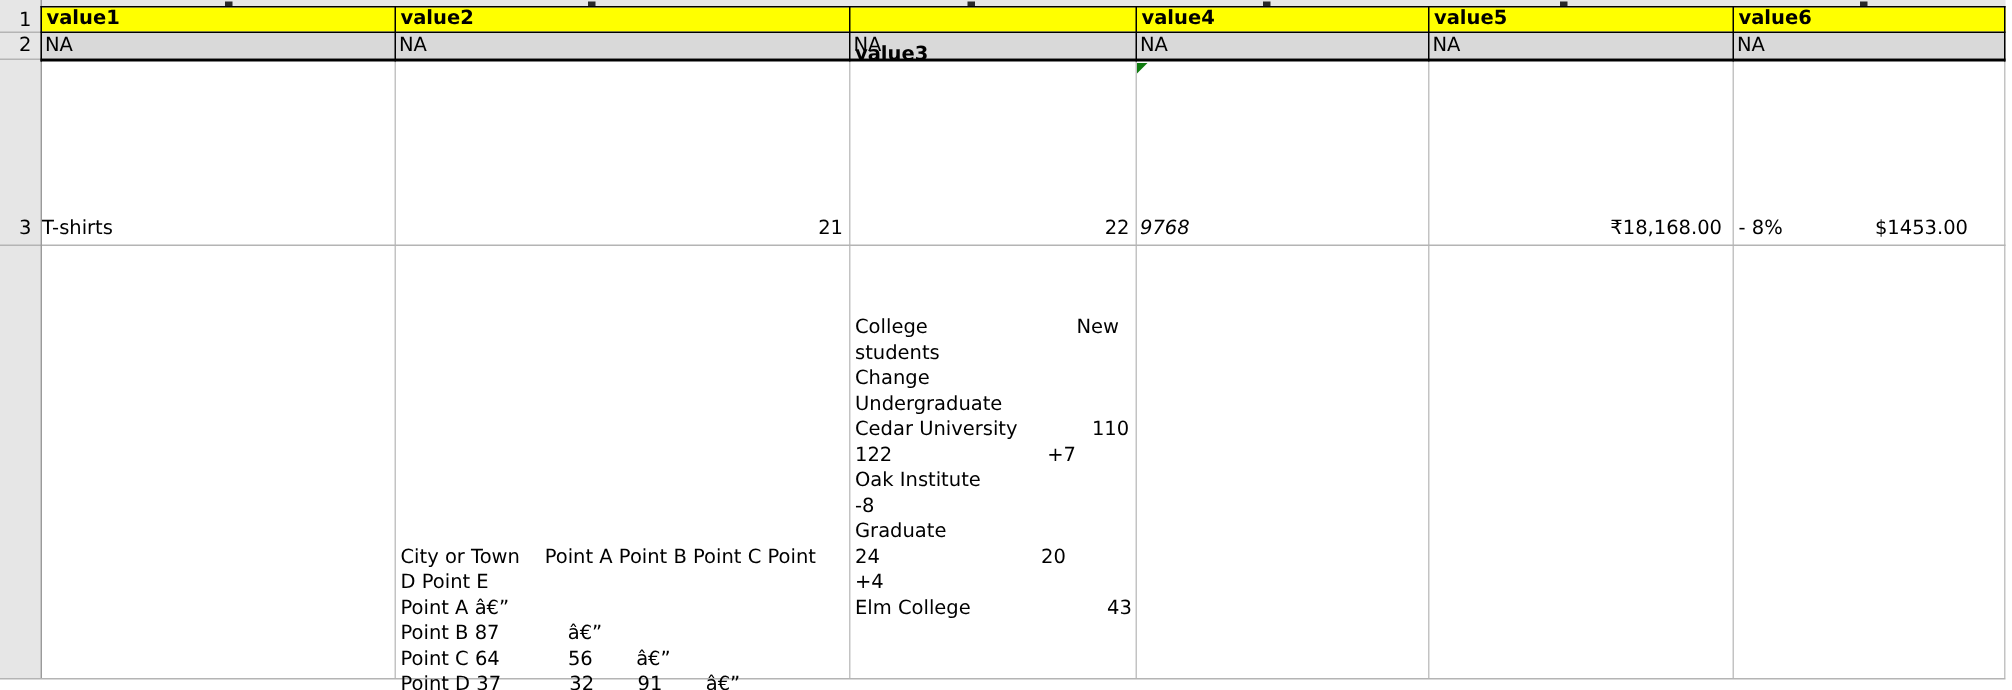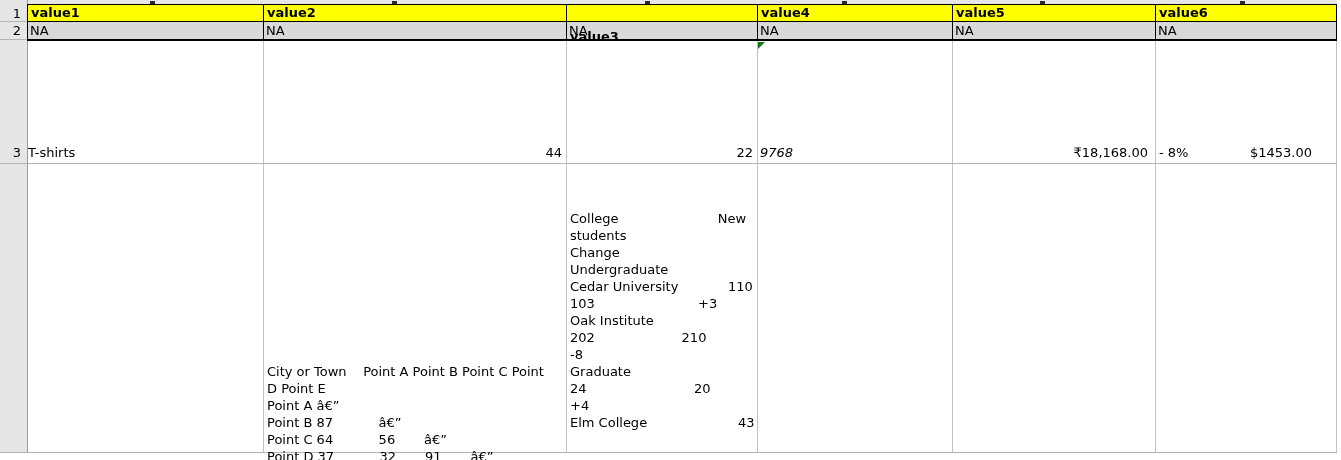--- a/index.html
+++ b/index.html
@@ -72,21 +72,21 @@
   <div class="abs na-label" style="left:30px;">NA</div>
   <div class="abs na-label" style="left:266px;">NA</div>
   <div class="abs na-label" style="left:569px;">NA</div>
   <div class="abs na-label" style="left:760px;">NA</div>
   <div class="abs na-label" style="left:955px;">NA</div>
   <div class="abs na-label" style="left:1158px;">NA</div>
 
   <div class="abs err-tri"></div>
 
   <div class="abs r3cell" style="left:28px;width:233px;">T-shirts</div>
-  <div class="abs r3cell alignR" style="left:264px;width:298px;">44</div>
+  <div class="abs r3cell alignR" style="left:264px;width:298px;">21</div>
   <div class="abs r3cell alignR" style="left:567px;width:186px;">22</div>
   <div class="abs r3cell" style="left:760px;width:190px;font-style:italic;">9768</div>
   <div class="abs r3cell alignR" style="left:953px;width:195px;">₹18,168.00</div>
   <div class="abs r3cell r3c6" style="left:1159px;width:153px;">
     <span>- 8%</span>
     <span>$1453.00</span>
   </div>
 
   <div class="abs tblock" style="left:267px;top:363px;">
       <div class="tline">City or Town    Point A Point B Point C Point</div>
@@ -95,23 +95,22 @@
       <div class="tline">Point B 87           â€”</div>
       <div class="tline">Point C 64           56       â€”</div>
       <div class="tline">Point D 37           32       91       â€”</div>
     </div>
   <div class="abs tblock" style="left:570px;top:210px;">
       <div class="tline">College                        New</div>
       <div class="tline">students</div>
       <div class="tline">Change</div>
       <div class="tline">Undergraduate</div>
       <div class="tline">Cedar University            110</div>
-      <div class="tline">103                         +3</div>
+      <div class="tline">122                         +7</div>
       <div class="tline">Oak Institute</div>
-      <div class="tline">202                     210</div>
       <div class="tline">-8</div>
       <div class="tline">Graduate</div>
       <div class="tline">24                          20</div>
       <div class="tline">+4</div>
       <div class="tline">Elm College                      43</div>
     </div>
 
   <div class="abs hline-dark" style="left:27px;top:4px;width:1310px;"></div>
   <div class="abs hline-dark" style="left:27px;top:21px;width:1310px;"></div>
   <div class="abs hline-dark2" style="left:27px;top:39px;width:1310px;"></div>

